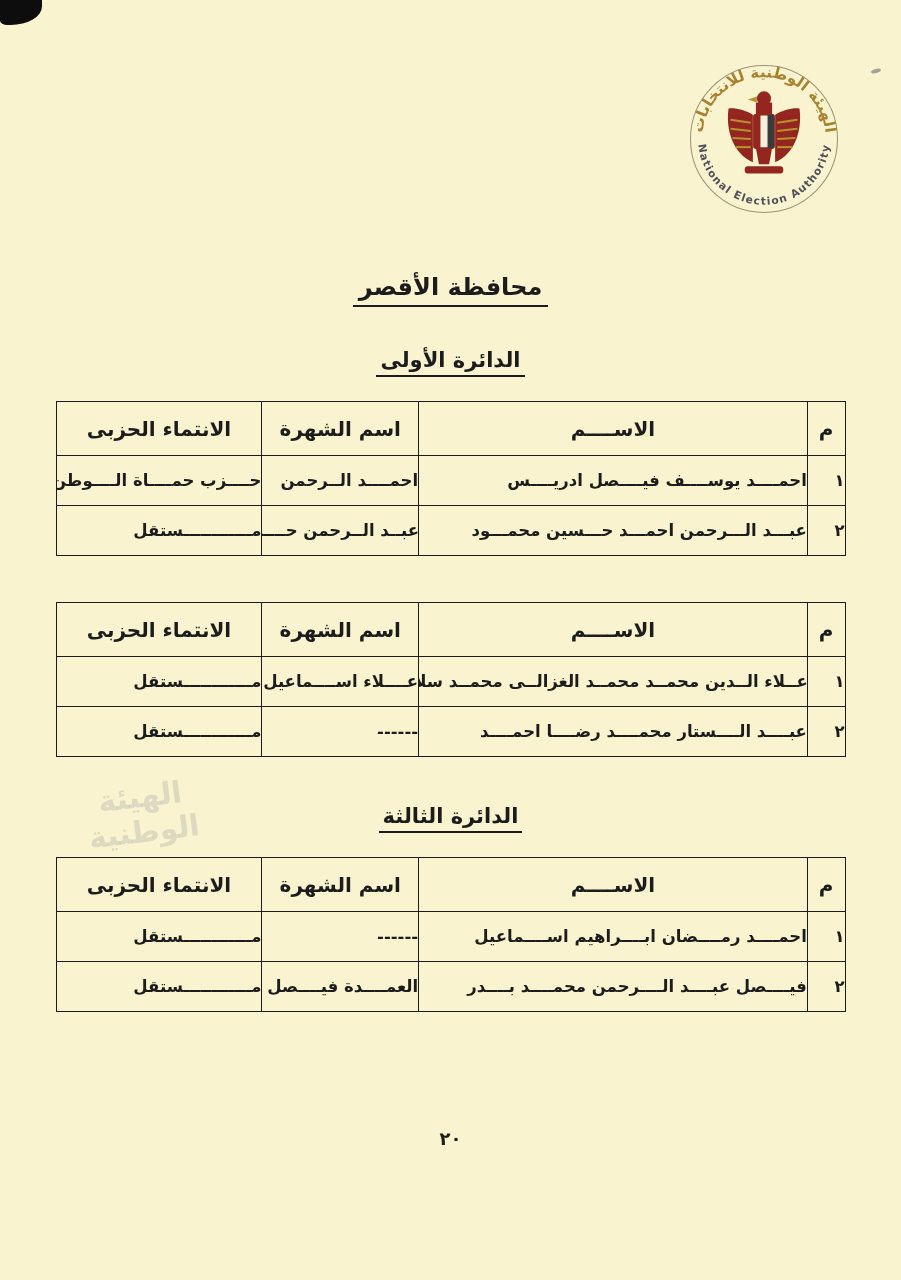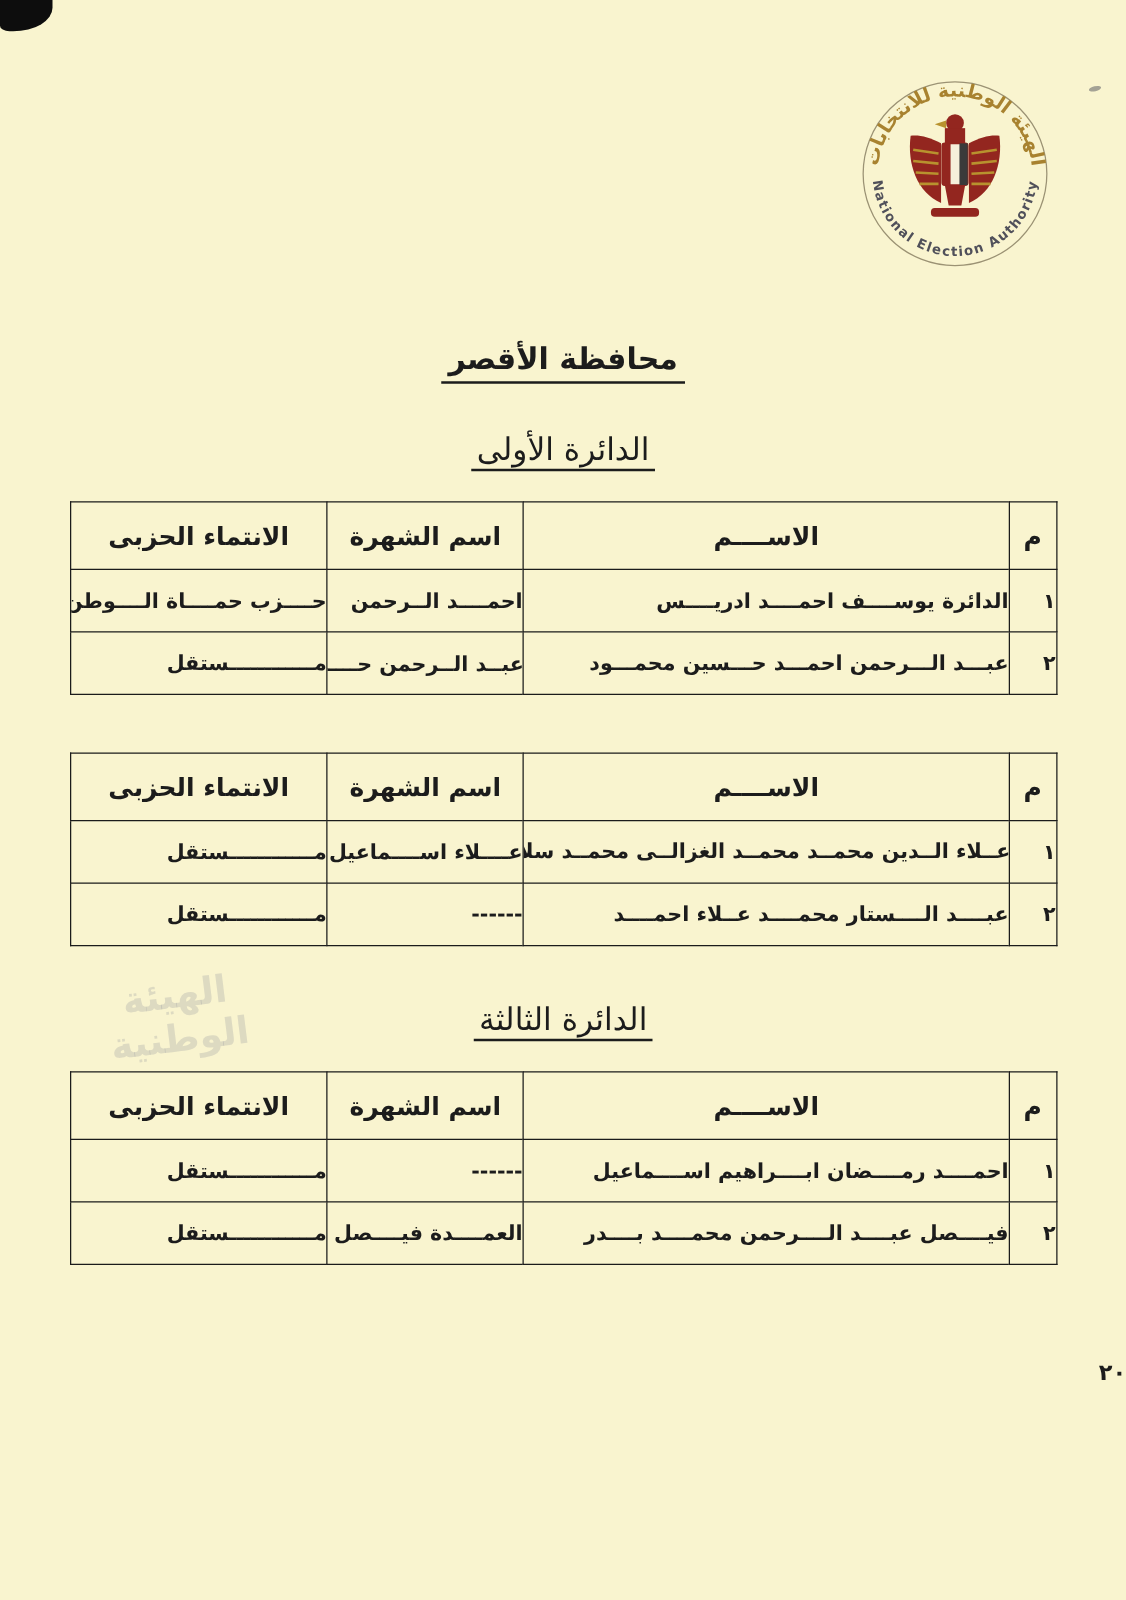--- a/index.html
+++ b/index.html
@@ -62,21 +62,21 @@
     font-size:24px; font-weight:bold; line-height:30px;
     border-bottom:2.5px solid var(--ink,#1c1c1c);
     padding:0 6px 3px 6px;
   }
 
   .district { margin-top:46px; }
   .district.first { margin-top:40px; }
   .district-title { text-align:center; margin-bottom:24px; }
   .district-title span {
     display:inline-block;
-    font-size:25px; font-weight:normal; line-height:26px;
+    font-size:21px; font-weight:bold; line-height:26px;
     border-bottom:2.5px solid var(--ink,#1c1c1c);
     padding:0 4px 2px 4px;
     text-align:right;
   }
 
   table.candidates-table {
     width:790px; margin:0 auto;
     border-collapse:collapse; table-layout:fixed;
     background:transparent;
   }
@@ -87,22 +87,22 @@
     overflow:hidden; white-space:nowrap;
   }
   .candidates-table th { height:54px; font-size:20px; }
   .candidates-table td { height:50px; font-size:16.5px; }
   .col-num   { width:36px; }
   .col-name  { width:372px; }
   .col-nick  { width:150px; }
   .col-party { width:197px; }
 
   .page-number {
-    position:absolute; top:1088px; left:0; right:0;
-    text-align:right;
+    position:absolute; top:1128px; left:0; right:0;
+    text-align:center;
     font-size:18px; font-weight:bold;
   }
 </style>
 </head>
 <body>
 
 <div class="page">
 
   <div class="corner-mark"></div>
   <div class="speck"></div>
@@ -160,21 +160,21 @@
           <tr>
             <th class="col-num">م</th>
             <th class="col-name">الاســــم</th>
             <th class="col-nick">اسم الشهرة</th>
             <th class="col-party">الانتماء الحزبى</th>
           </tr>
         </thead>
         <tbody>
           <tr>
             <td>١</td>
-            <td>الدائرة يوســــف احمــــد ادريــــس</td>
+            <td>احمــــد يوســــف فيــــصل ادريــــس</td>
             <td>احمــــد الــرحمن</td>
             <td>حــــزب حمــــاة الــــوطن</td>
           </tr>
           <tr>
             <td>٢</td>
             <td>عبـــد الـــرحمن احمـــد حـــسين محمـــود</td>
             <td>عبــد الــرحمن حــــزب</td>
             <td>مــــــــــــستقل</td>
           </tr>
         </tbody>
@@ -193,21 +193,21 @@
         </thead>
         <tbody>
           <tr>
             <td>١</td>
             <td>عــلاء الــدين محمــد محمــد الغزالــى محمــد سلامه</td>
             <td>عــــلاء اســــماعيل</td>
             <td>مــــــــــــستقل</td>
           </tr>
           <tr>
             <td>٢</td>
-            <td>عبــــد الــــستار محمــــد عــلاء احمــــد</td>
+            <td>عبــــد الــــستار محمــــد رضــــا احمــــد</td>
             <td>------</td>
             <td>مــــــــــــستقل</td>
           </tr>
         </tbody>
       </table>
     </section>
 
     <section class="district">
       <div class="district-title">
         <span>الدائرة الثالثة</span>

